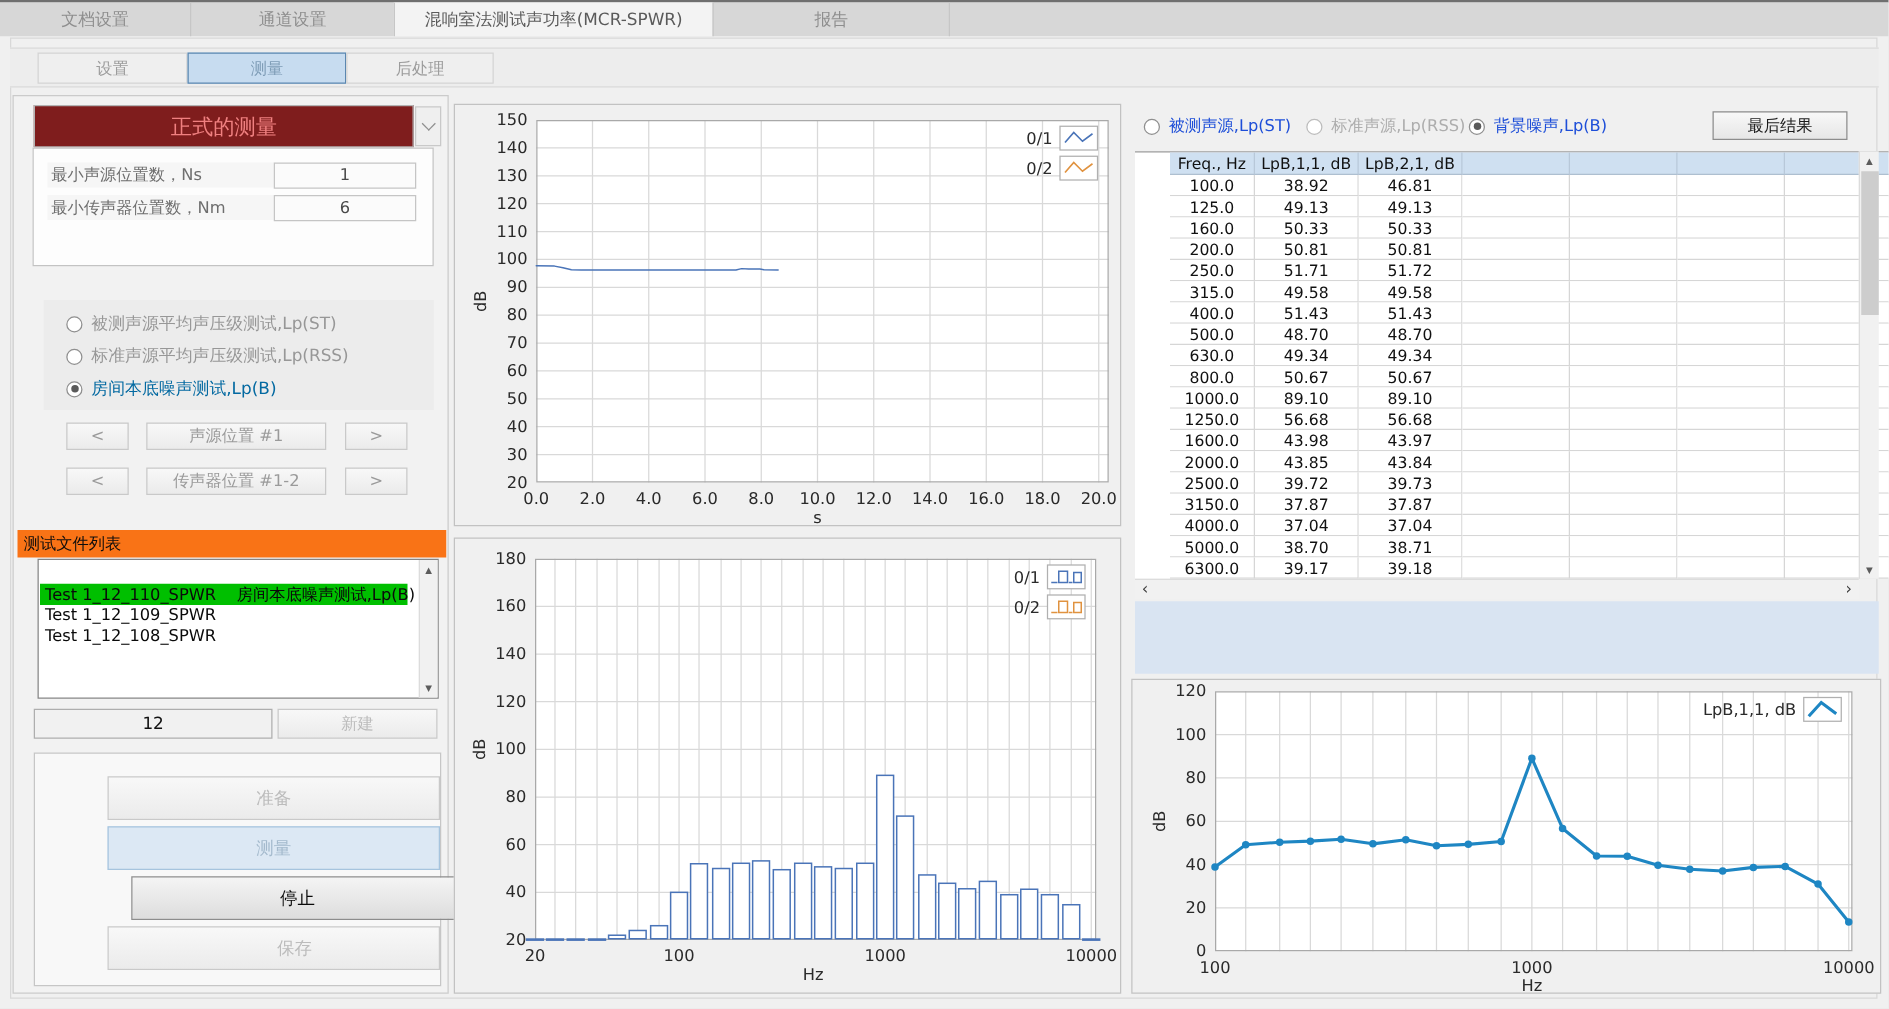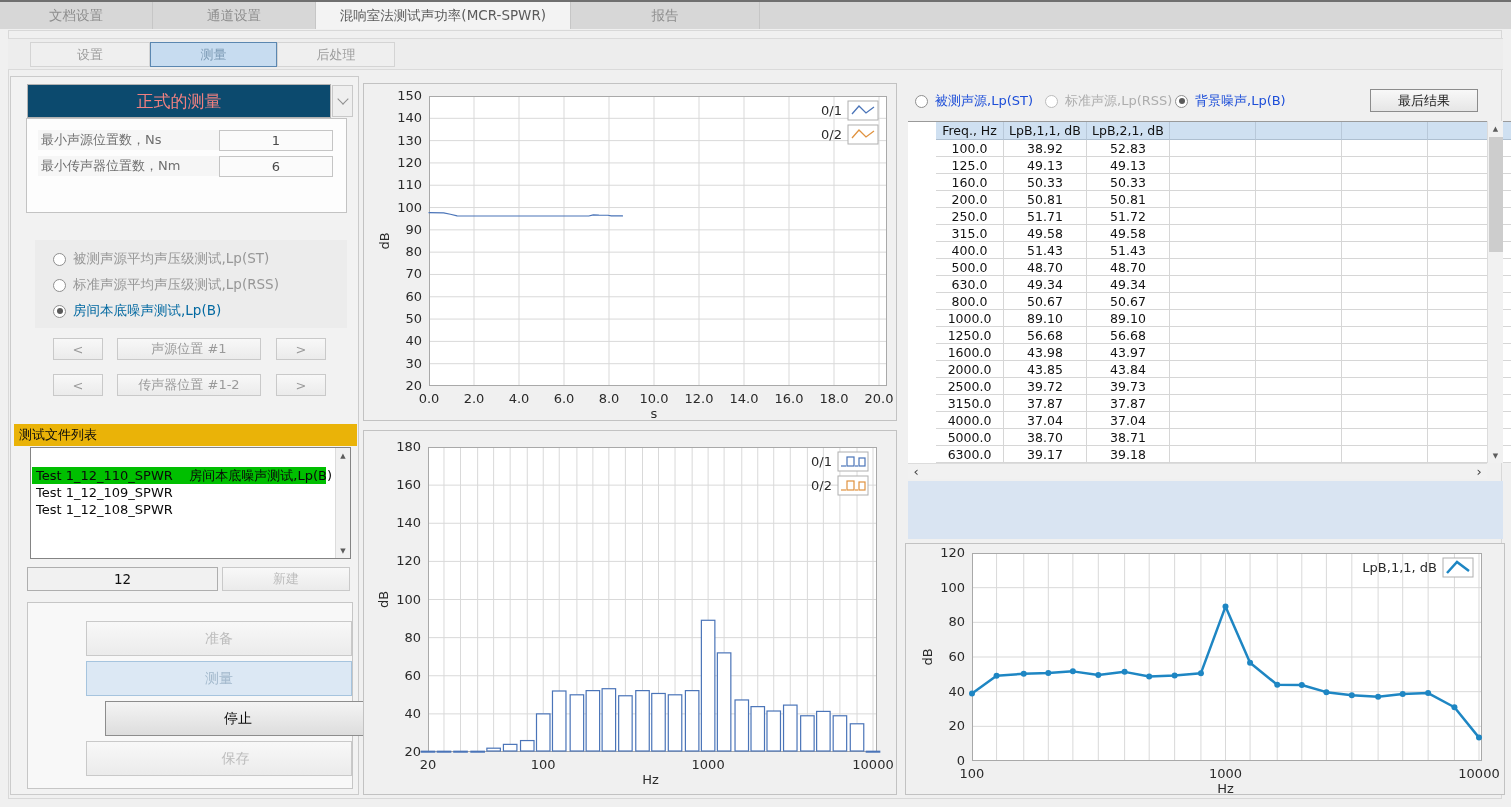--- a/index.html
+++ b/index.html
@@ -21,39 +21,39 @@
   .subtab.active{background:#c7dcf0;border:1px solid #5b87b0;color:#7e9cb6;}
   
   .panel{border:1px solid #c2c2c2;background:#f0f0f0;box-sizing:border-box;}
   .btn{display:flex;align-items:center;justify-content:center;font-size:13px;color:#9a9a9a;
        background:linear-gradient(#f8f8f8,#ebebeb);border:1px solid #c9c9c9;box-sizing:border-box;}
   .btn.dis{color:#bcbcbc;}
   .btn.blue{background:#dce8f4;border:1px solid #a6c4de;color:#a3b9cc;}
   .btn.dark{background:linear-gradient(#f4f4f4,#dddddd);border:1px solid #8d8d8d;color:#0a0a0a;margin-left:19px;}
   .btn.result{background:linear-gradient(#f8f8f8,#e6e6e6);border:1px solid #8c8c8c;color:#1a1a1a;}
   
-  .combo{left:27px;top:84px;width:304px;height:34px;background:#0c4a6e;border:1px solid #b3b3b3;
+  .combo{left:27px;top:84px;width:304px;height:34px;background:#7f1d1d;border:1px solid #b3b3b3;
          display:flex;align-items:center;justify-content:center;font-size:17px;box-sizing:border-box;}
   .combo-btn{left:332px;top:85px;width:21px;height:32px;background:#efefef;border:1px solid #c9c9c9;
          display:flex;align-items:center;justify-content:center;box-sizing:border-box;}
   .chev{width:7px;height:7px;border-right:1.6px solid #8f8f8f;border-bottom:1.6px solid #8f8f8f;
         transform:rotate(45deg);margin-top:-4px;}
   
   .pbox{left:26px;top:118px;width:321px;height:95px;border:1px solid #c3c3c3;background:#fdfdfd;box-sizing:border-box;}
   .plabel{position:absolute;height:20px;background:#f6f6f6;color:#6e6e6e;font-size:13px;display:flex;align-items:center;padding-left:3px;}
   .pval{position:absolute;border:1px solid #c5c5c5;background:#fbfbfb;color:#4a4a4a;font-size:13px;
         display:flex;align-items:center;justify-content:center;box-sizing:border-box;}
   
   .radio{width:13px;height:13px;border:1px solid #8f8f8f;border-radius:50%;background:#fff;position:relative;box-sizing:border-box;flex:none;}
   .radio.dis{border-color:#bcbcbc;}
   .radio.sel::after{content:'';position:absolute;left:2.5px;top:2.5px;width:6px;height:6px;border-radius:50%;background:#5a5a5a;}
   .rrow{position:absolute;display:flex;align-items:center;gap:7px;font-size:13.5px;}
   .rgroup{left:35px;top:240px;width:312px;height:88px;background:#ececec;}
   
-  .ltitle{left:14px;top:424px;width:343px;height:22px;background:#eab308;display:flex;align-items:center;
+  .ltitle{left:14px;top:424px;width:343px;height:22px;background:#f97316;display:flex;align-items:center;
           padding-left:5px;font-size:13px;color:#0d0d0d;box-sizing:border-box;}
   .listbox{left:30px;top:447px;width:321px;height:112px;background:#fff;border:1px solid#848484;box-sizing:border-box;}
   .litem{height:17px;display:flex;align-items:center;font-size:13px;color:#0a0a0a;padding-left:4px;white-space:pre;}
   .litem.sel{background:#00bf00;}
   .vscroll{position:absolute;background:#f1f1f1;border-left:1px solid #dcdcdc;box-sizing:border-box;}
   .sarrow{position:absolute;left:0;width:100%;height:15px;display:flex;align-items:center;justify-content:center;
           font-size:7px;color:#5c5c5c;}
   .thumb{position:absolute;left:1px;background:#cdcdcd;}
   
   .agroup{left:27px;top:602px;width:326px;height:187px;border:1px solid #c6c6c6;background:#f8f8f8;box-sizing:border-box;}
@@ -377,21 +377,21 @@
         <div class="hcell c2">LpB,2,1, dB</div>
         <div class="hcell c3"></div>
         <div class="hcell c4"></div>
         <div class="hcell c5"></div>
         <div class="hcell c6"></div>
       </div>
     <div>
         <div class="trow">
           <div class="tcell c0">100.0</div>
           <div class="tcell c1">38.92</div>
-          <div class="tcell c2">52.83</div>
+          <div class="tcell c2">46.81</div>
           <div class="tcell c3"></div>
           <div class="tcell c4"></div>
           <div class="tcell c5"></div>
           <div class="tcell c6"></div>
         </div>
         <div class="trow">
           <div class="tcell c0">125.0</div>
           <div class="tcell c1">49.13</div>
           <div class="tcell c2">49.13</div>
           <div class="tcell c3"></div>

